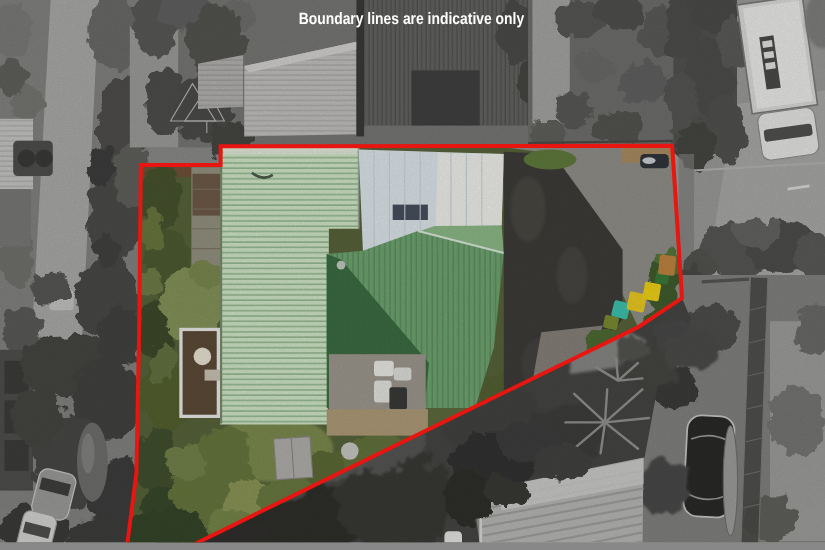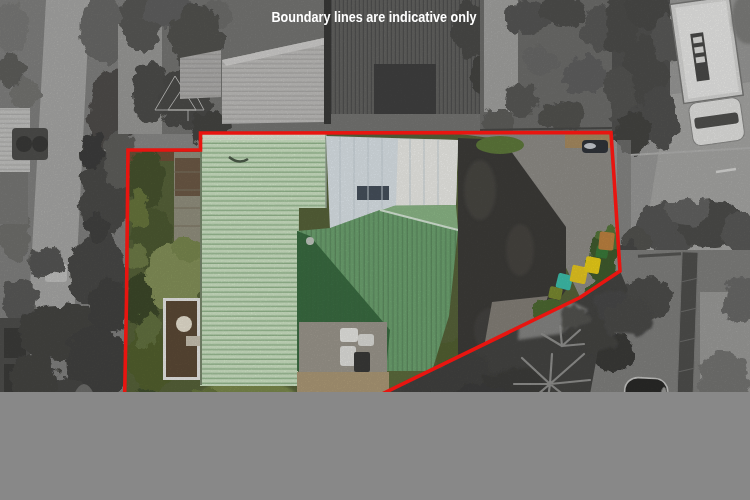--- a/index.html
+++ b/index.html
@@ -1,16 +1,16 @@
 <!DOCTYPE html>
 <html><head>
 <meta charset="utf-8">
 <style>
 html,body{margin:0;padding:0;background:#888;}
-#stage{width:750px;height:392px;position:relative;overflow:hidden;font-family:"Liberation Sans",sans-serif;}
+#stage{width:750px;height:493px;position:relative;overflow:hidden;font-family:"Liberation Sans",sans-serif;}
 </style>
 </head>
 <body>
 <div id="stage">
 <svg width="750" height="500" viewBox="0 0 750 500">
 <defs>
 <pattern id="ph" width="6" height="4.6" patternUnits="userSpaceOnUse">
           <rect y="3.3" width="6" height="1.3" fill="#000000" opacity="0.10"></rect>
         </pattern>
 <pattern id="phg" width="6" height="4.8" patternUnits="userSpaceOnUse">

